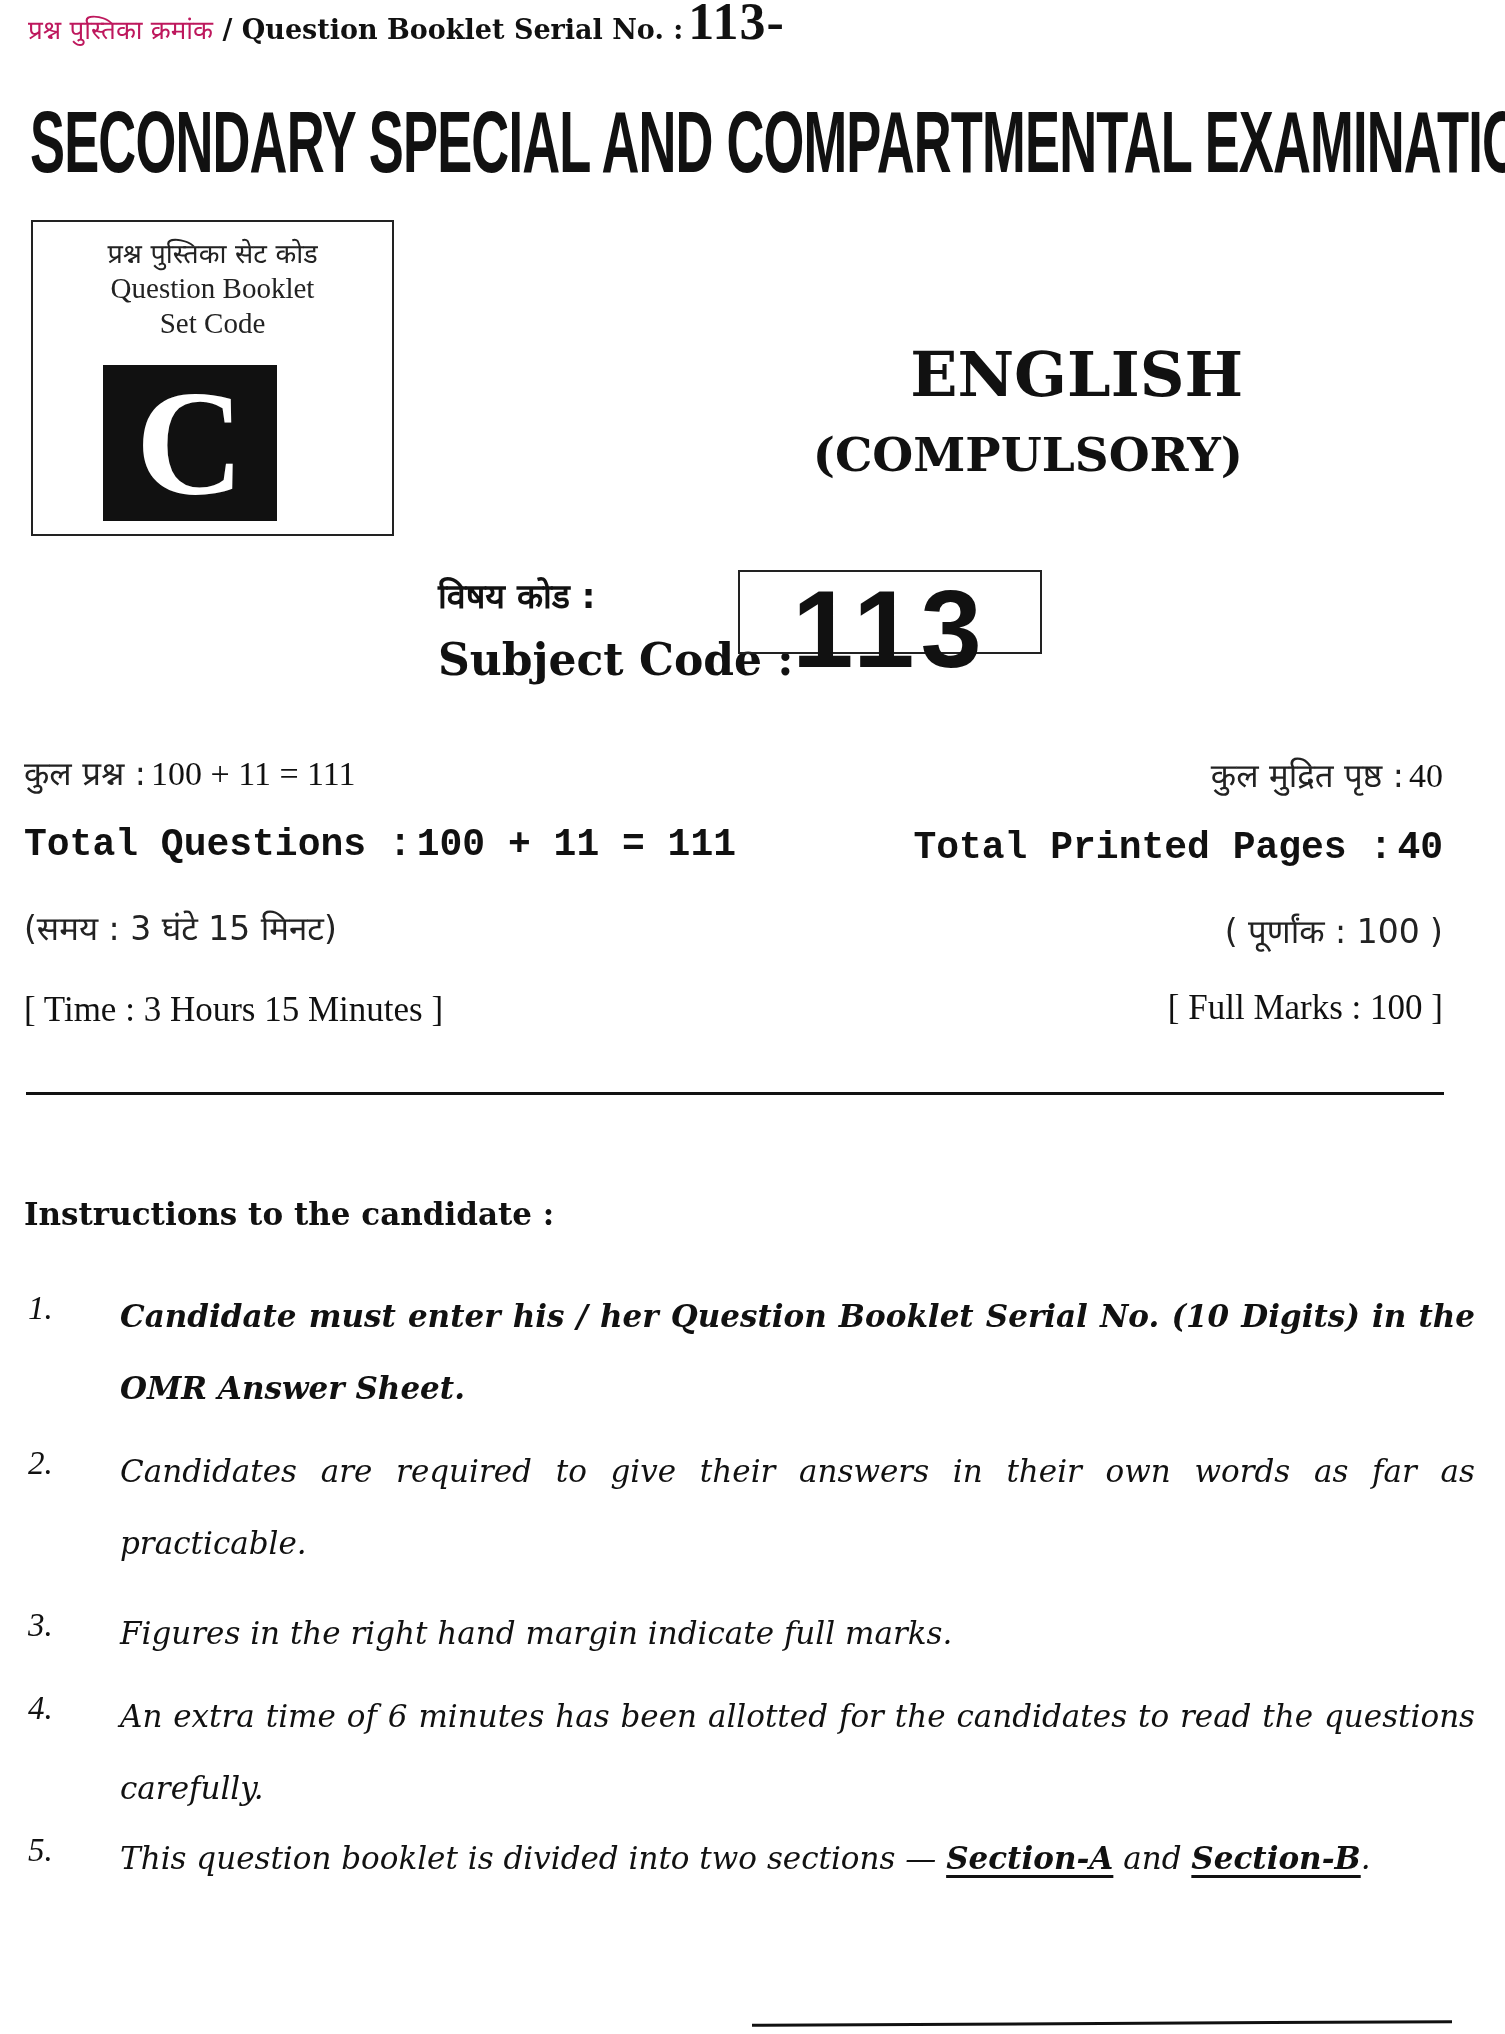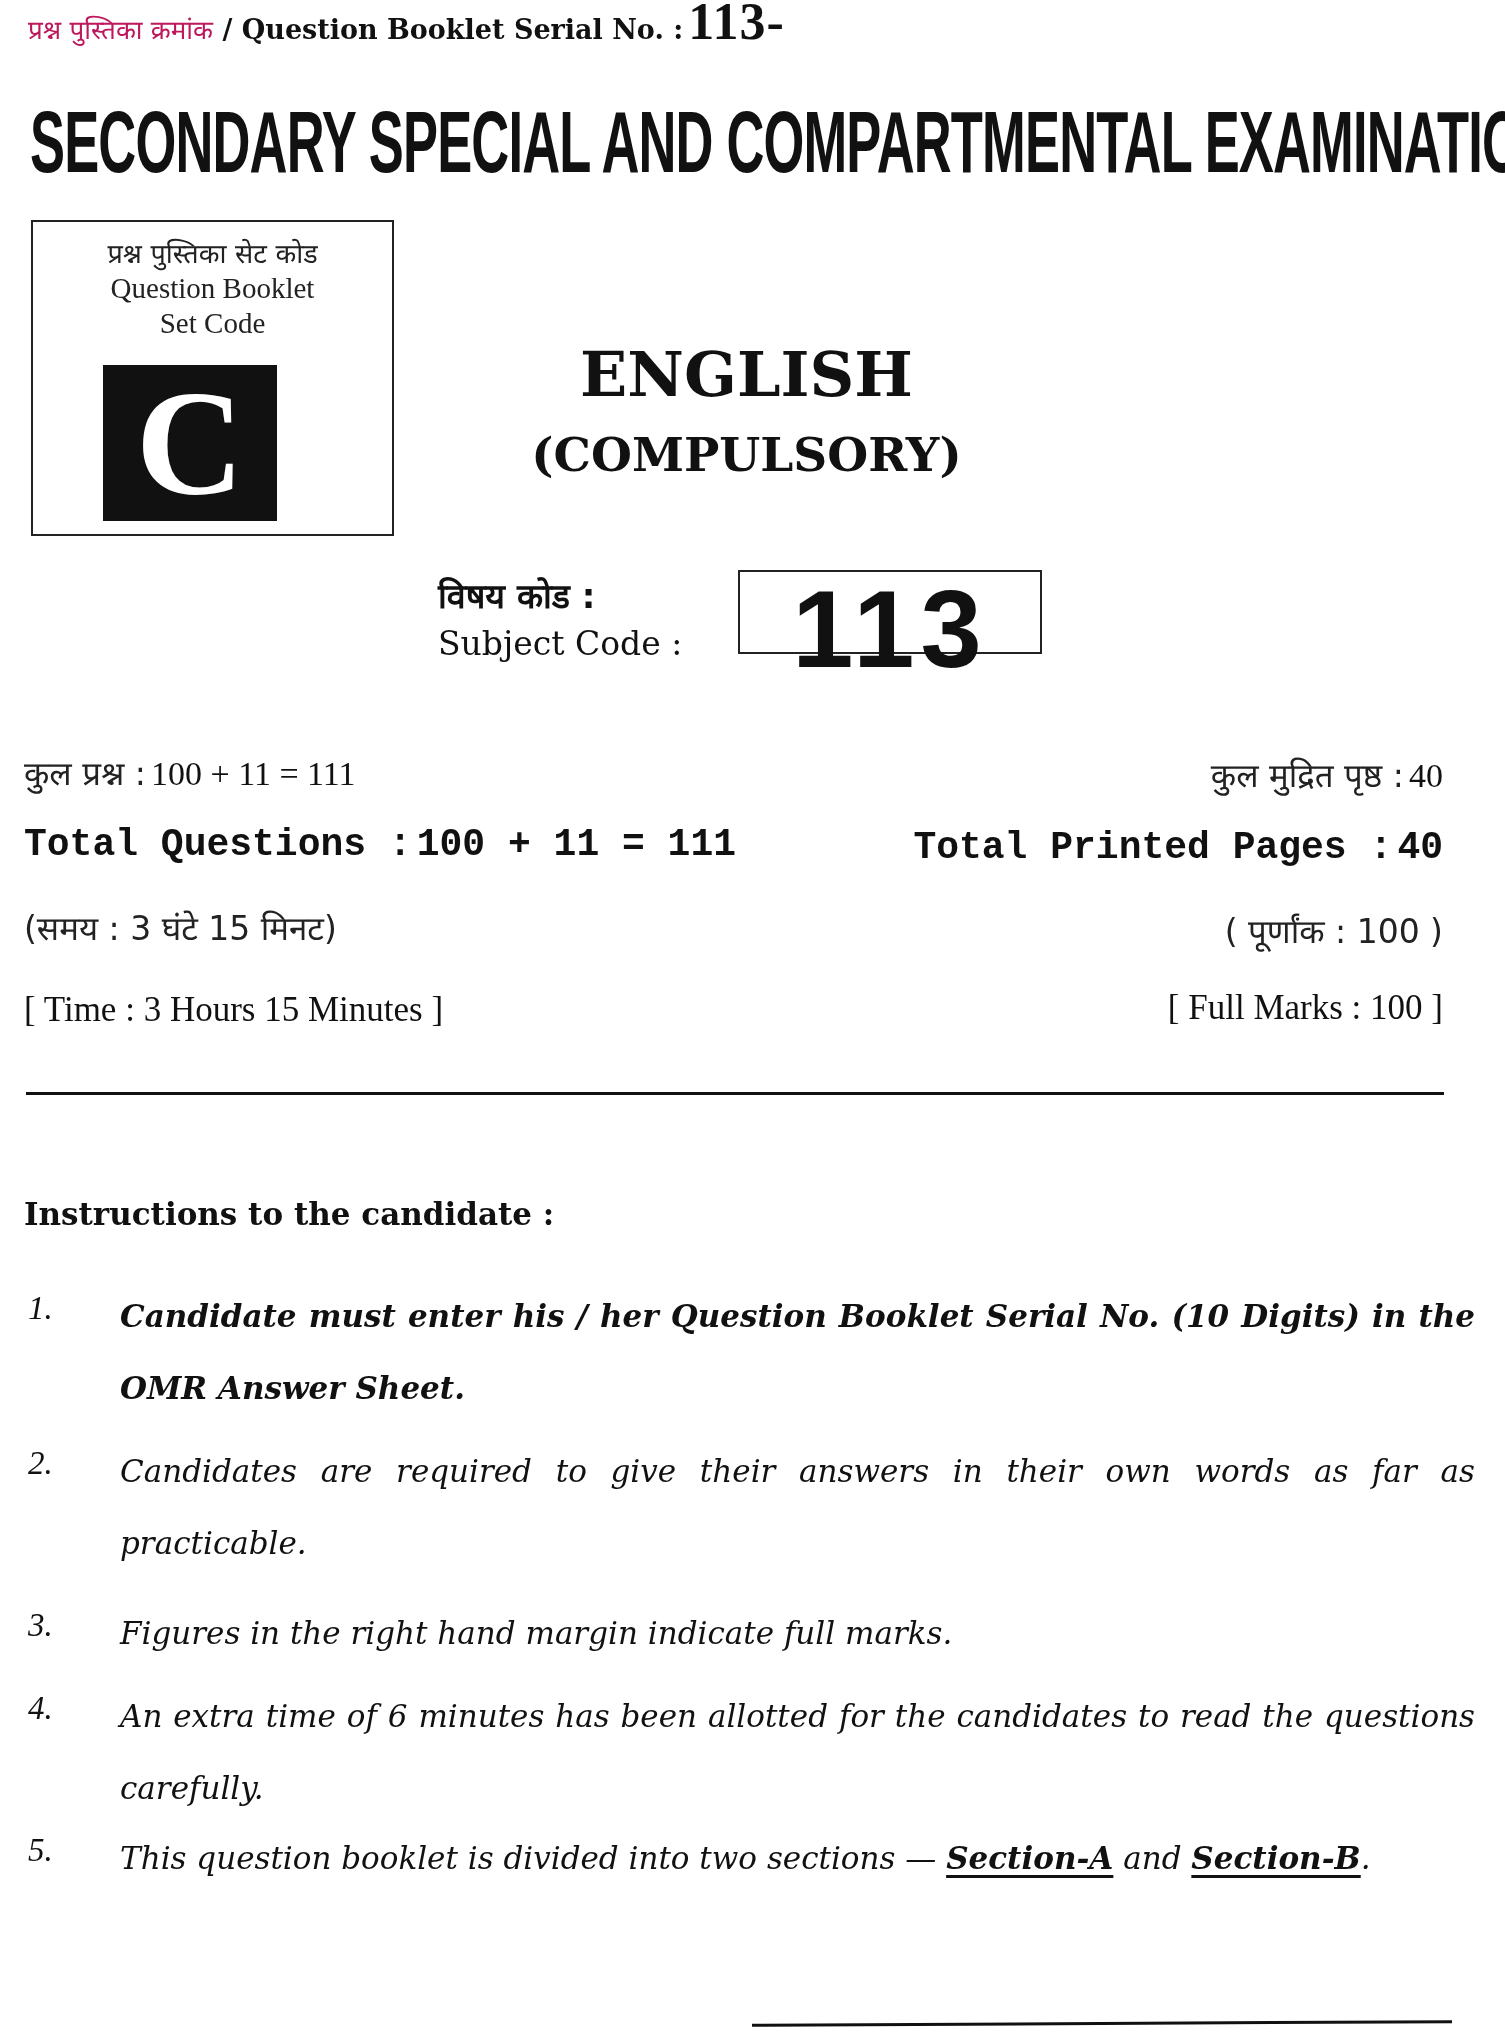--- a/index.html
+++ b/index.html
@@ -29,27 +29,27 @@
     border: 2px solid #222; box-sizing: border-box; text-align: center;
   }
   .setbox .hi { font-family: "DejaVu Sans", sans-serif; font-size: 27px; margin-top: 12px; color: #222; }
   .setbox .en { font-family: "Liberation Serif", serif; font-size: 29px; line-height: 35px; color: #222; }
   .setbox .code {
     position: absolute; left: 70px; top: 143px; width: 174px; height: 156px;
     background: #111; color: #fff; font-family: "Liberation Serif", serif;
     font-weight: bold; font-size: 150px; line-height: 156px; text-align: center;
   }
 
-  .subject { left: 0; top: 335px; width: 1243px; text-align: center; padding-left: 250px; box-sizing: border-box; }
+  .subject { left: 0; top: 335px; width: 1243px; text-align: right; padding-left: 250px; box-sizing: border-box; }
   .subject .name { font-family: "DejaVu Serif", serif; font-weight: bold; font-size: 62px; line-height: 80px; }
   .subject .sub { font-family: "DejaVu Serif", serif; font-weight: bold; font-size: 47px; line-height: 80px; }
 
   .code-labels { left: 438px; top: 572px; }
   .code-labels .hi { font-family: "DejaVu Sans", sans-serif; font-weight: bold; font-size: 34px; line-height: 48px; }
-  .code-labels .en { font-family: "DejaVu Serif", serif; font-weight: normal; font-size: 33px; line-height: 48px; }
+  .code-labels .en { font-family: "DejaVu Serif", serif; font-weight: bold; font-size: 44px; line-height: 48px; margin-top: 16px; }
   .codebox {
     left: 738px; top: 570px; width: 304px; height: 84px; border: 2px solid #222; box-sizing: border-box;
     font-family: "Liberation Sans", sans-serif; font-weight: bold; font-size: 110px; line-height: 114px;
     text-align: center; letter-spacing: 6px;
   }
 
   .meta-left { left: 24px; }
   .meta-right { right: 62px; text-align: center; }
   .meta-hi { font-family: "DejaVu Sans", sans-serif; font-size: 33px; color: #222; }
   .meta-num { font-family: "Liberation Serif", serif; font-size: 34px; }

